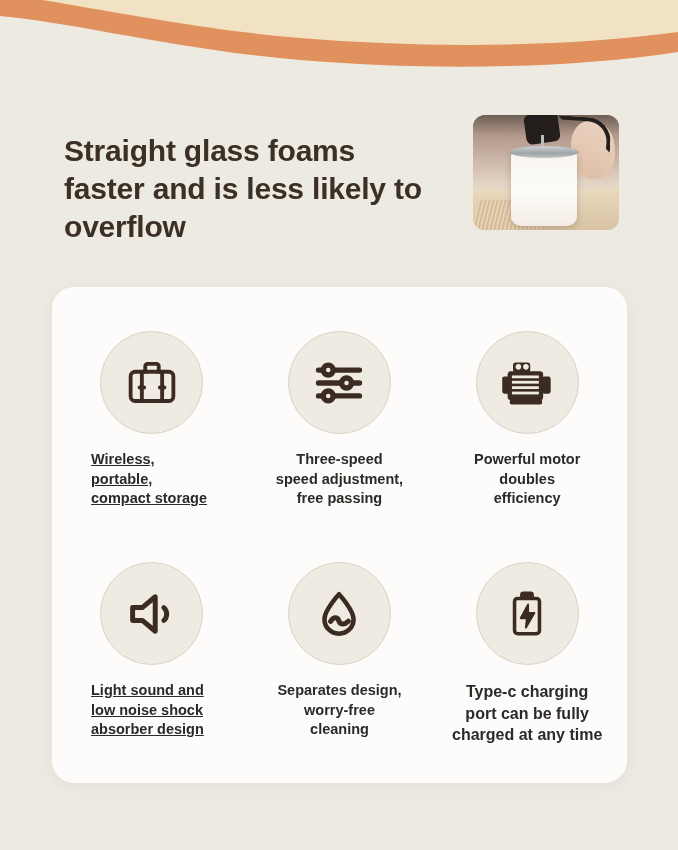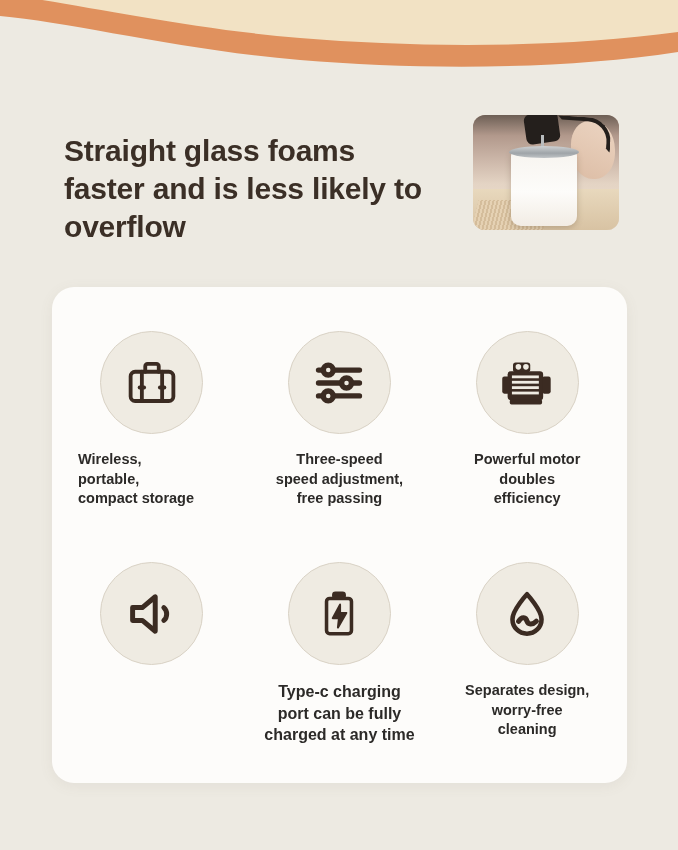--- a/index.html
+++ b/index.html
@@ -182,21 +182,21 @@
   }
   .feature-caption {
     margin-top: 16px;
     font-size: 14.5px;
     font-weight: bold;
     line-height: 1.35;
     color: #2C2A28;
     white-space: pre-line;
   }
   .caption-center { text-align: center; }
-  .caption-left   { text-align: left; align-self: flex-start; margin-left: 20px; }
+  .caption-left   { text-align: left; align-self: flex-start; margin-left: 33px; text-decoration: underline; }
   .caption-big    { font-size: 16px; }
 </style>
 </head>
 <body>
 
 <div id="top-banner">
   <svg width="678" height="80" viewBox="0 0 678 80" xmlns="http://www.w3.org/2000/svg">
     <path d="M0,0 L678,0 L678,52 C560,70 420,70 300,60 C180,50 70,22 0,16 Z" fill="#E0915E"></path>
     <path d="M0,0 L678,0 L678,32 C560,48 420,48 300,38 C180,28 70,2 0,-6 Z" fill="#F2E2C4"></path>
   </svg>
@@ -278,41 +278,44 @@
 efficiency</div>
     </div>
 
     <div class="feature-cell">
       <div class="icon-circle">
         <svg width="56" height="56" viewBox="0 0 52 52" fill="none" stroke="#3B2B22" stroke-width="4.6" stroke-linejoin="round" stroke-linecap="round">
           <path d="M8 20 H17 L29 10 V42 L17 32 H8 Z"></path>
           <path d="M37 20 C40.5 23 40.5 29 37 32"></path>
         </svg>
       </div>
+      <div class="feature-caption caption-left">Light sound and
+low noise shock
+absorber design</div>
+    </div>
+
+    <div class="feature-cell">
+      <div class="icon-circle">
+        <svg width="54" height="54" viewBox="0 0 52 52" fill="none" stroke="#3B2B22" stroke-width="4.4" stroke-linejoin="round" stroke-linecap="round">
+          <path d="M26 7 C26 7 40 22 40 31 A14 14 0 0 1 12 31 C12 22 26 7 26 7 Z"></path>
+          <path d="M18 33 C21 28 25 29 26 33 C27 36 31 37 35 33" stroke-width="5"></path>
+        </svg>
+      </div>
+      <div class="feature-caption caption-center">Separates design,
+worry-free
+cleaning</div>
     </div>
 
     <div class="feature-cell">
       <div class="icon-circle">
         <svg width="54" height="54" viewBox="0 0 52 52" fill="none" stroke="#3B2B22" stroke-width="3.4" stroke-linejoin="round" stroke-linecap="round">
           <rect x="14" y="11" width="24" height="34" rx="3"></rect>
           <rect x="21" y="6" width="10" height="4" rx="1.6" fill="#3B2B22"></rect>
           <path d="M27 17 L20 30 H26 L25 39 L33 25 H27 Z" fill="#3B2B22" stroke-width="2"></path>
         </svg>
       </div>
       <div class="feature-caption caption-center caption-big">Type-c charging
 port can be fully
 charged at any time</div>
     </div>
 
-    <div class="feature-cell">
-      <div class="icon-circle">
-        <svg width="54" height="54" viewBox="0 0 52 52" fill="none" stroke="#3B2B22" stroke-width="4.4" stroke-linejoin="round" stroke-linecap="round">
-          <path d="M26 7 C26 7 40 22 40 31 A14 14 0 0 1 12 31 C12 22 26 7 26 7 Z"></path>
-          <path d="M18 33 C21 28 25 29 26 33 C27 36 31 37 35 33" stroke-width="5"></path>
-        </svg>
-      </div>
-      <div class="feature-caption caption-center">Separates design,
-worry-free
-cleaning</div>
-    </div>
-
   </div>
 </div>
 
 </body></html>

